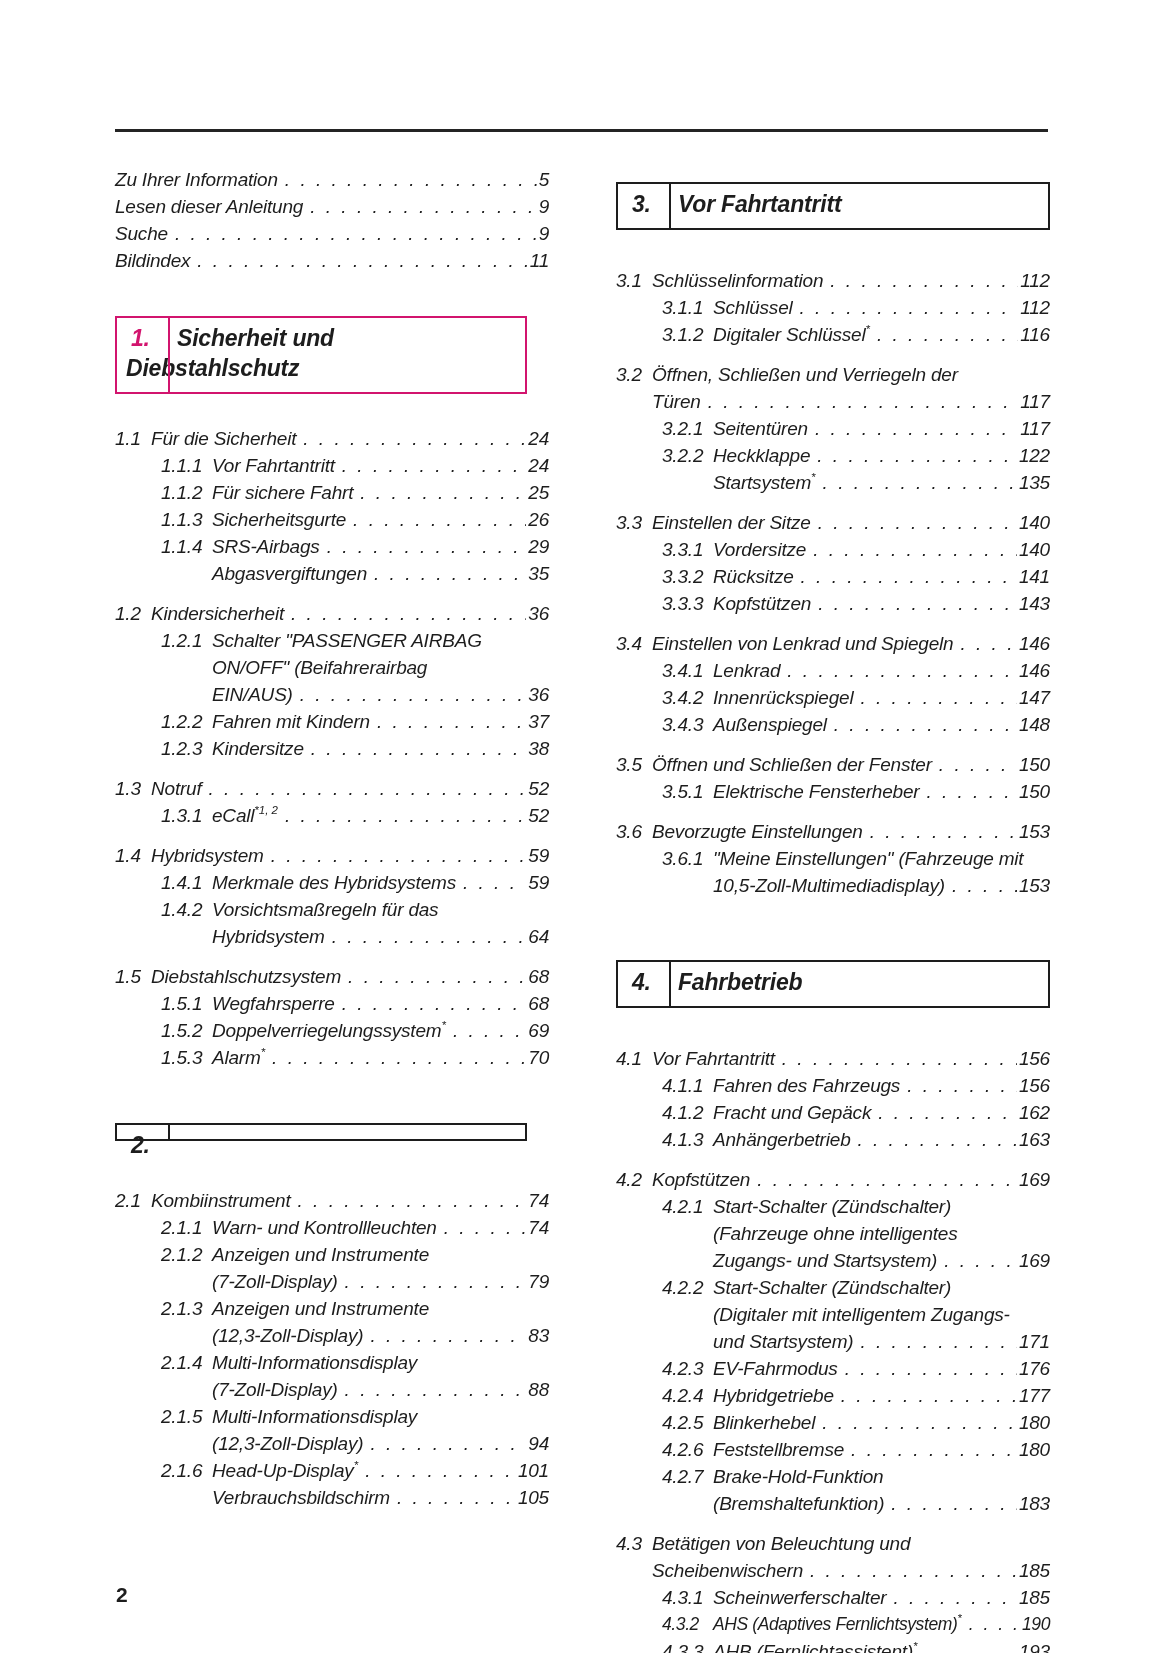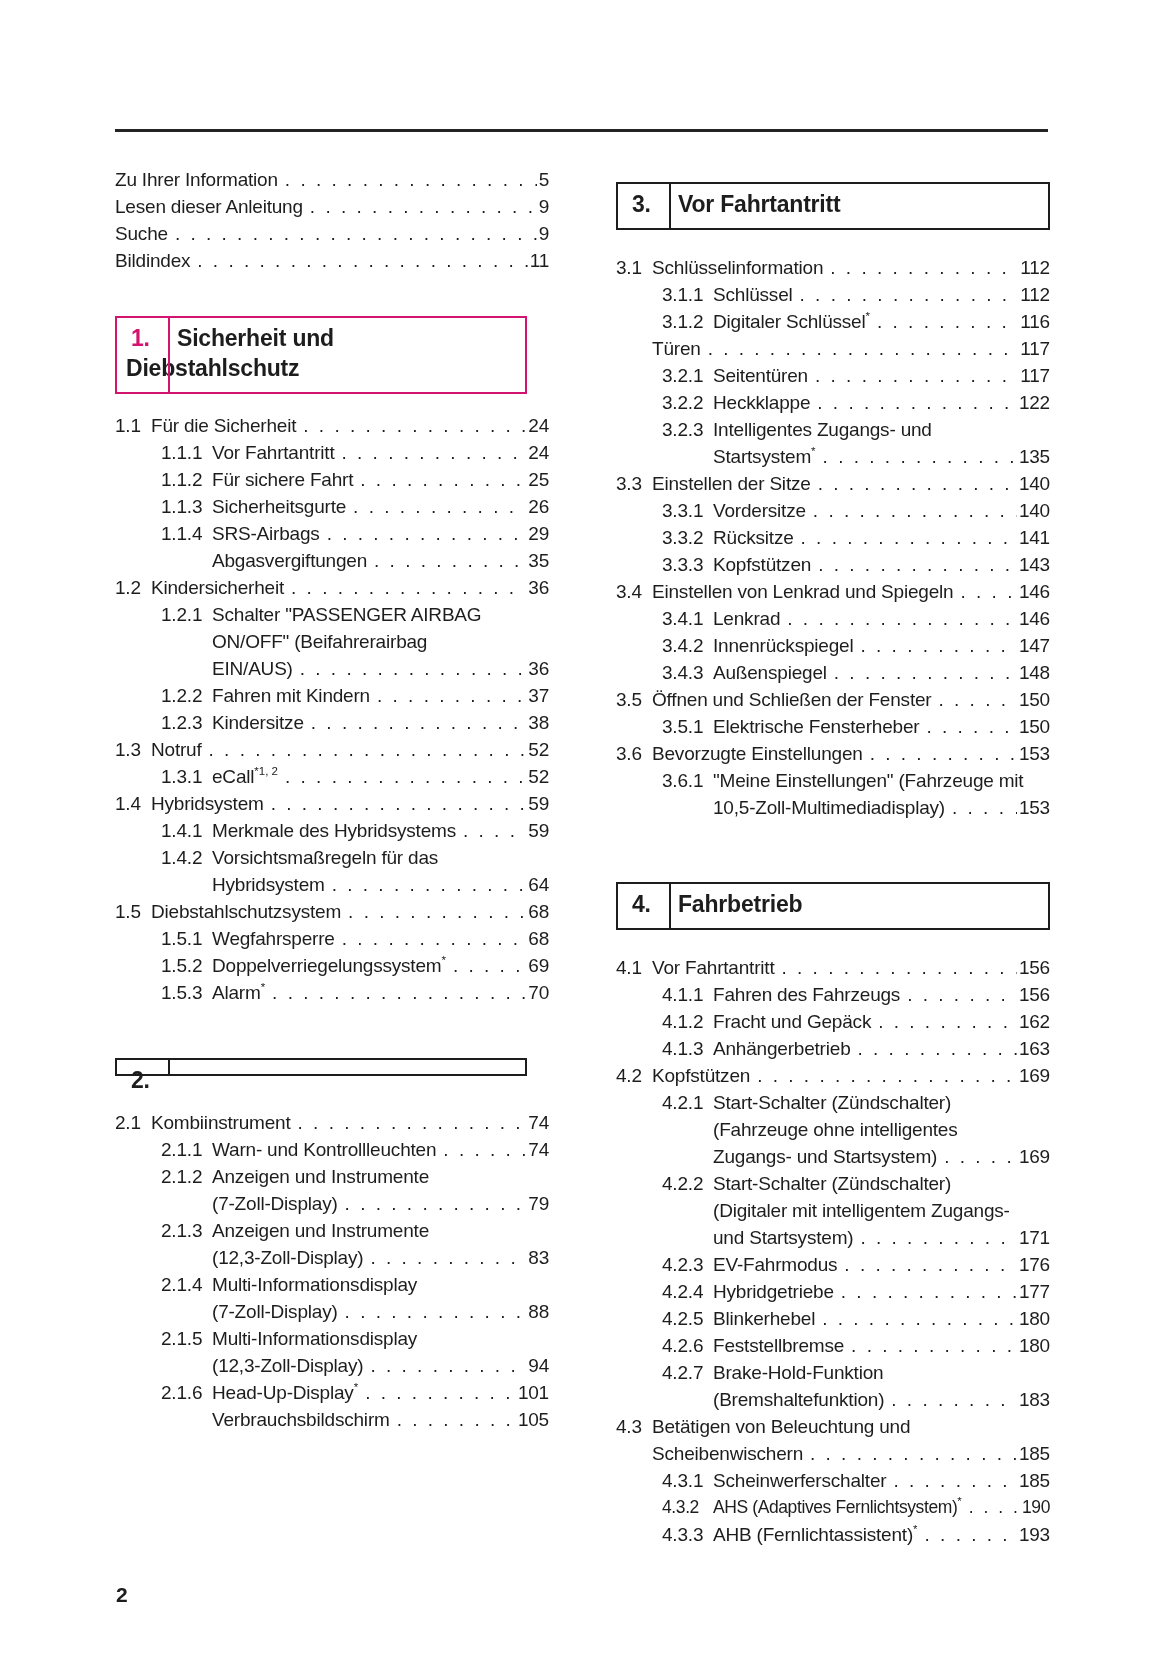--- a/index.html
+++ b/index.html
@@ -2,29 +2,29 @@
 <html><head>
 <meta charset="utf-8">
 <style>
   html,body{margin:0;padding:0;}
   body{
     width:1165px;height:1653px;position:relative;overflow:hidden;
     background:#ffffff;color:#1d1d1d;
     font-family:"Liberation Sans", sans-serif;
   }
   .rule{position:absolute;left:115px;top:129px;width:933px;height:3px;background:#242424;}
-  .col{position:absolute;width:434px;}
+  .col{position:absolute;width:434px;font-style:italic;}
   #col-left{left:115px;top:166px;}
   #col-right{left:616px;top:182px;}
 
   
   .entry{display:block;}
   .row{display:flex;align-items:baseline;line-height:27px;font-size:19px;letter-spacing:-0.2px;}
   .num{flex:0 0 auto;}
-  .lvl1 > .row > .num{width:36px;}
+  .lvl1 > .row > .num{width:36px;margin-top:13px;}
   .lvl2 > .row{padding-left:46px;}
   .lvl2 > .row > .num{width:51px;}
   .txt{flex:0 0 auto;white-space:pre;}
   .leader{
     flex:1 1 0;min-width:12px;overflow:hidden;white-space:nowrap;
     letter-spacing:2.5px;margin:0 2px 0 7px;color:#1d1d1d;
   }
   .pg{flex:0 0 auto;}
   sup.sup{font-size:11.5px;line-height:0;letter-spacing:0;position:relative;top:-1px;vertical-align:super;}
   .condensed > .row{font-size:17.5px;letter-spacing:-0.4px;}
@@ -352,20 +352,24 @@
     <div class="entry lvl2">
       <div class="row">
         <span class="num">3.1.2</span>
         <span class="txt">Digitaler Schlüssel<sup class="sup">*</sup></span>
         <span class="leader">. . . . . . . . . . . . . . . . . . . . . . . . . . . . . . . . . . . . . . . . . . . . . . . . . . . . . . . . . . . . </span>
         <span class="pg">116</span>
       </div>
     </div>
     <div class="entry lvl1">
       <div class="row">
+        <span class="num">3.2</span>
+        <span class="txt">Öffnen, Schließen und Verriegeln der</span>
+      </div>
+      <div class="row">
         <span class="num"></span>
         <span class="txt">Türen</span>
         <span class="leader">. . . . . . . . . . . . . . . . . . . . . . . . . . . . . . . . . . . . . . . . . . . . . . . . . . . . . . . . . . . . </span>
         <span class="pg">117</span>
       </div>
     </div>
     <div class="entry lvl2">
       <div class="row">
         <span class="num">3.2.1</span>
         <span class="txt">Seitentüren</span>
@@ -375,24 +379,20 @@
     </div>
     <div class="entry lvl2">
       <div class="row">
         <span class="num">3.2.2</span>
         <span class="txt">Heckklappe</span>
         <span class="leader">. . . . . . . . . . . . . . . . . . . . . . . . . . . . . . . . . . . . . . . . . . . . . . . . . . . . . . . . . . . . </span>
         <span class="pg">122</span>
       </div>
     </div>
     <div class="entry lvl2">
-      <div class="row">
-        <span class="num">3.2.3</span>
-        <span class="txt">Intelligentes Zugangs- und</span>
-      </div>
       <div class="row">
         <span class="num"></span>
         <span class="txt">Startsystem<sup class="sup">*</sup></span>
         <span class="leader">. . . . . . . . . . . . . . . . . . . . . . . . . . . . . . . . . . . . . . . . . . . . . . . . . . . . . . . . . . . . </span>
         <span class="pg">135</span>
       </div>
     </div>
     <div class="entry lvl1">
       <div class="row">
         <span class="num">3.3</span>

